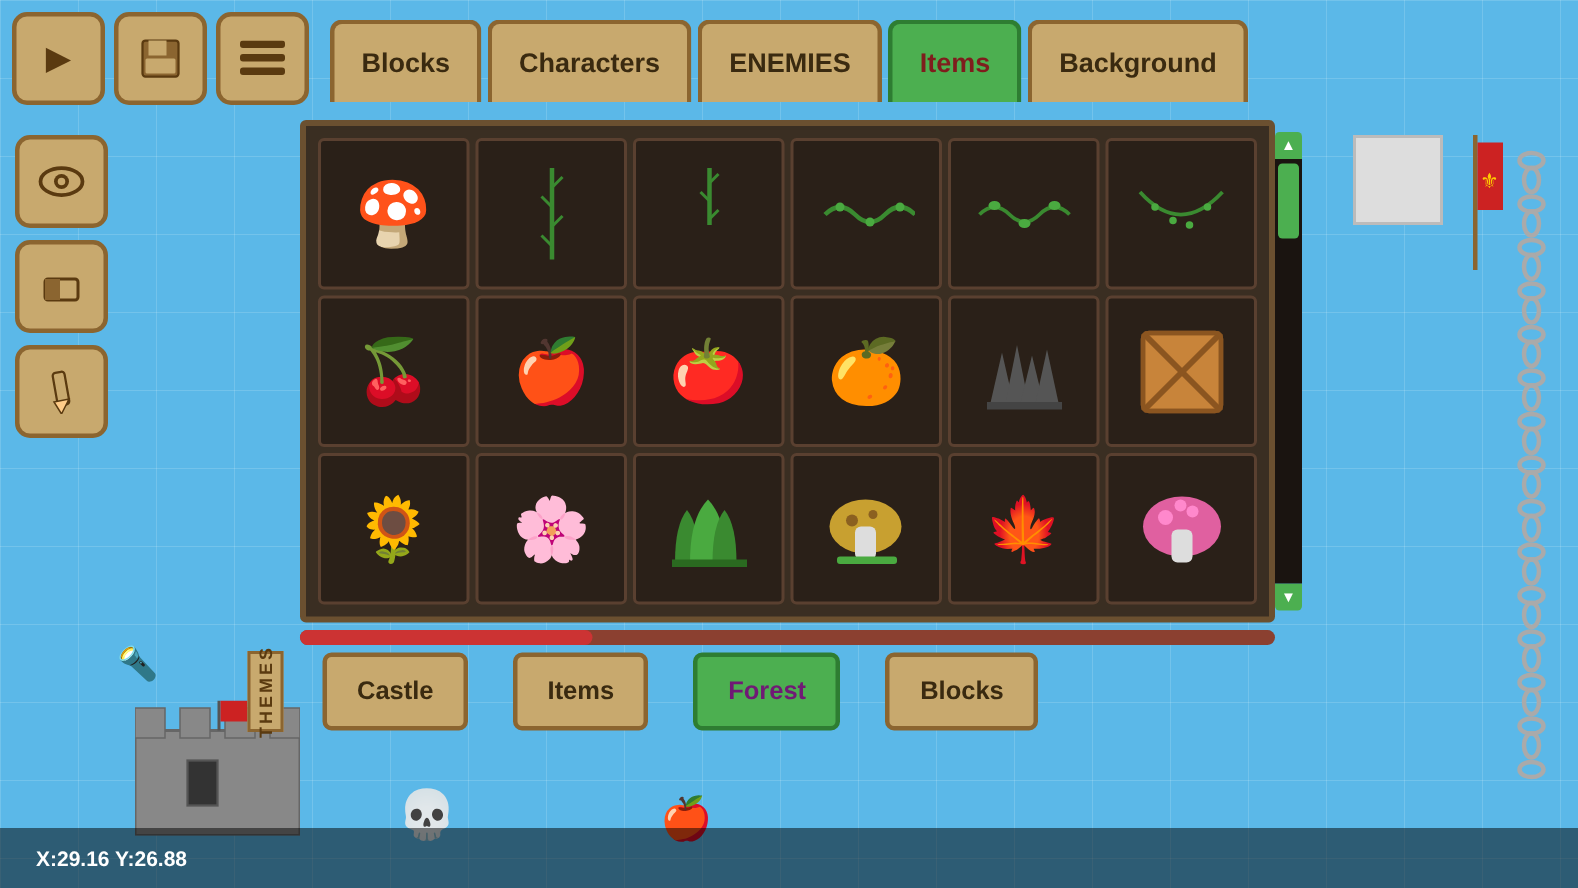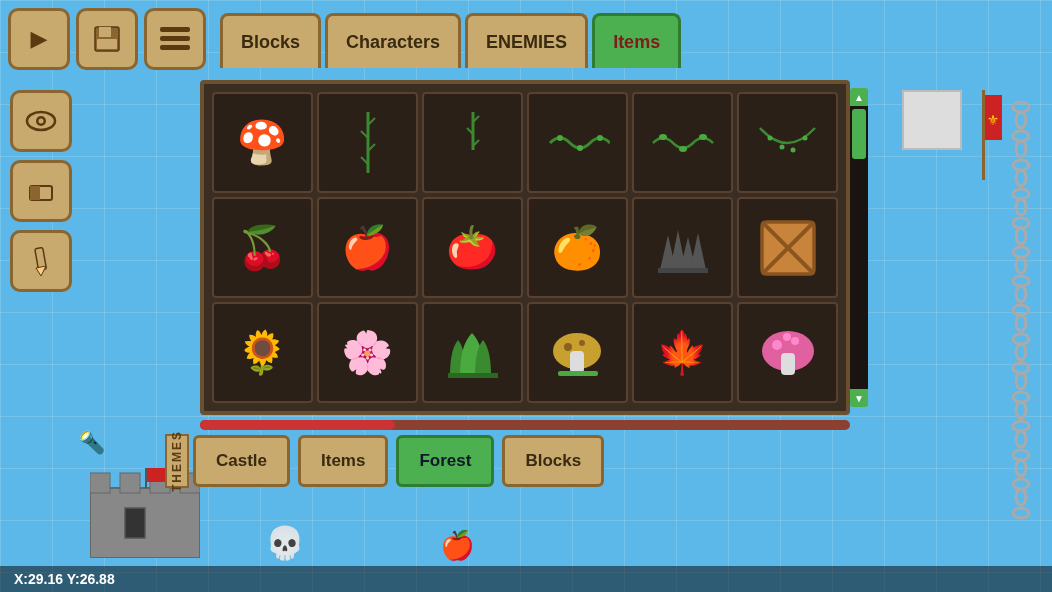--- a/index.html
+++ b/index.html
@@ -124,39 +124,40 @@
       border: 3px solid #8b6530;
       border-radius: 6px;
       cursor: pointer;
       font-size: 17px;
       font-weight: bold;
       color: #3a2a10;
       display: flex;
       align-items: center;
       justify-content: center;
       margin-right: 4px;
+      margin-left: 22px;
     }
 
     .theme-btn.active {
       background: #4caf50;
       border-color: #2e7d32;
-      color: #0f172a;
+      color: #701a75;
     }
 
     
     .status-bar {
       position: absolute;
       bottom: 0;
       left: 0;
       right: 0;
-      height: 26px;
+      height: 40px;
       background: rgba(0,0,0,0.5);
       display: flex;
       align-items: center;
-      padding: 0 14px;
+      padding: 0 24px;
       z-index: 10;
     }
 
     .coords {
       color: white;
       font-size: 14px;
       font-weight: bold;
     }
 
     .white-square {
@@ -219,20 +220,21 @@
   <div class="tabs-area">
 
     <div class="tab-btn">Blocks</div>
 
     <div class="tab-btn">Characters</div>
 
     <div class="tab-btn">ENEMIES</div>
 
     <div class="tab-btn active">Items</div>
 
+    <div class="tab-btn">Background</div>
   </div>
 </div>
 
 <div style="position:absolute; left:10px; top:90px; display:flex; flex-direction:column; gap:8px; z-index:5;">
   <div class="tool-btn">
     <svg width="32" height="22" viewBox="0 0 32 22">
       <ellipse cx="16" cy="11" rx="14" ry="9" fill="none" stroke="#5a3a10" stroke-width="2.5"></ellipse>
       <circle cx="16" cy="11" r="5" fill="#5a3a10"></circle>
       <circle cx="16" cy="11" r="2.5" fill="#c8a96e"></circle>
     </svg>

